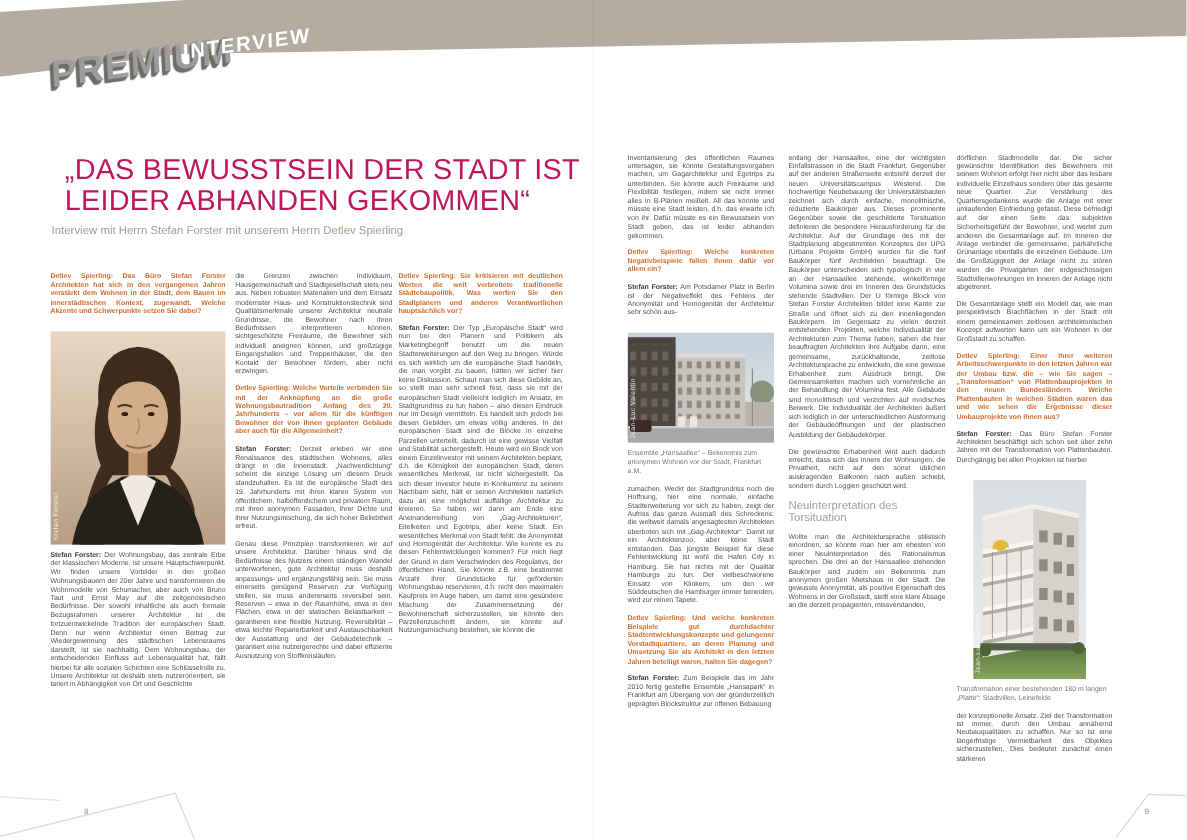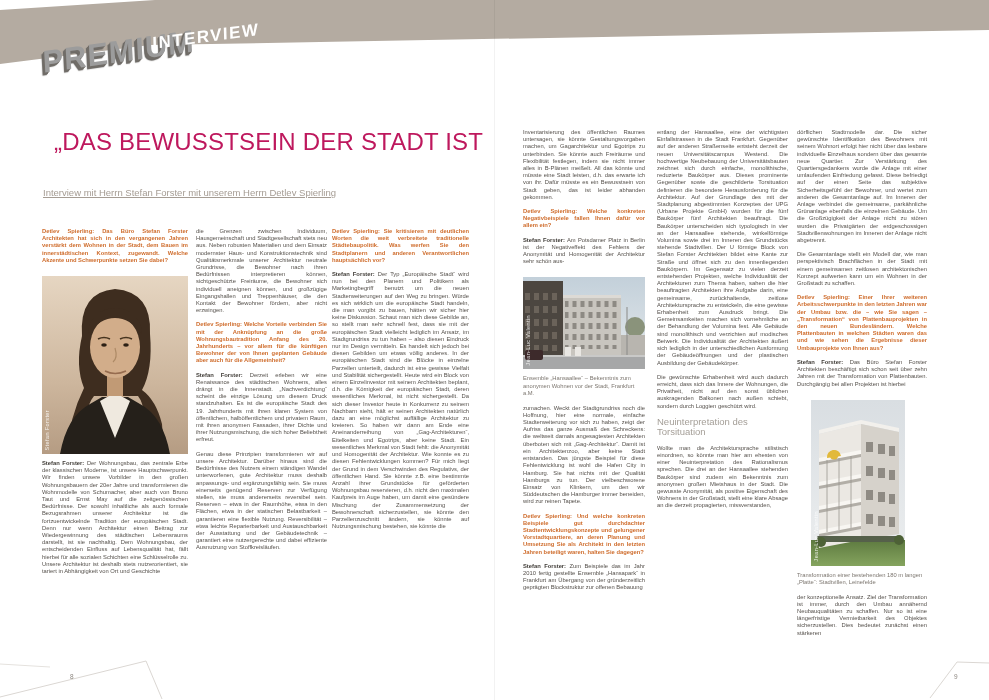--- a/index.html
+++ b/index.html
@@ -10,21 +10,21 @@
   .banner{position:absolute;left:0;top:0;width:989px;height:70px;background:#b4aba1;
           clip-path:polygon(0 10px,155px 0,989px 0,989px 30px,320px 42px,150px 45px,0 64px);}
   .premium{position:absolute;left:42px;top:34px;font-size:31px;font-weight:bold;color:#9c9c9c;
            letter-spacing:1px;transform:rotate(-8deg) skewX(-5deg);
            text-shadow:-1px 1px 0 #716d68,-2px 2px 0 #716d68,-3px 3px 1px #676460;}
   .interview{position:absolute;left:152px;top:27px;font-size:17px;font-weight:bold;color:#ffffff;
              letter-spacing:1.5px;transform:rotate(-7.5deg) skewX(-6deg);}
 
   .title{position:absolute;left:42px;top:129px;color:#be185d;font-size:24px;line-height:26px;
          font-weight:400;letter-spacing:.2px;margin-left:12px;}
-  .subtitle{position:absolute;left:43px;top:187px;color:#a59c93;font-size:9.5px;text-decoration:underline;}
+  .subtitle{position:absolute;left:43px;top:187px;color:#a59c93;font-size:9.5px;}
 
   .gutter{position:absolute;left:494px;top:0;width:1px;height:700px;background:rgba(0,0,0,.05);}
 
   .col{position:absolute;text-align:justify;}
   .col p{margin:0 0 7px 0;}
   .body{font-size:5.8px;line-height:7.2px;color:#55504b;}
   .q{font-size:5.8px;line-height:7.2px;color:#cf6d2d;font-weight:bold;text-align:justify;}
   .speaker{color:#3f3b36;}
   .caption{font-size:5.8px;line-height:7.4px;color:#7c766f;text-align:left;}
   .heading{font-size:9.5px;line-height:10.5px;color:#a49e97;text-align:left;margin:10px 0 4px 0;}
@@ -52,20 +52,21 @@
 <body>
 
 <div class="spread">
 
   <div class="banner"></div>
   <div class="premium">PREMIUM</div>
   <div class="interview">INTERVIEW</div>
 
   <div class="title">
     <div>„DAS BEWUSSTSEIN DER STADT IST</div>
+    <div>LEIDER ABHANDEN GEKOMMEN“</div>
   </div>
   <div class="subtitle">Interview mit Herrn Stefan Forster mit unserem Herrn Detlev Spierling</div>
 
   <div class="gutter"></div>
 
   <div class="col c1">
     <p class="q">Detlev Spierling: Das Büro Stefan Forster Architekten hat sich in den vergangenen Jahren verstärkt dem Wohnen in der Stadt, dem Bauen im innerstädtischen Kontext, zugewandt. Welche Akzente und Schwerpunkte setzen Sie dabei?</p>
 
     <figure class="photo">
       <svg width="146" height="178" viewBox="0 0 146 178">

